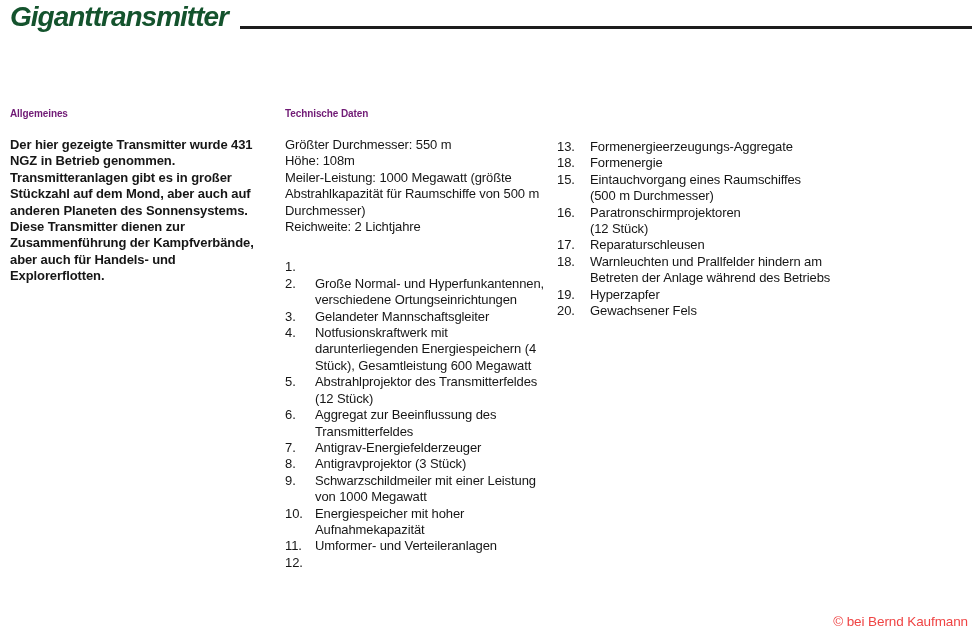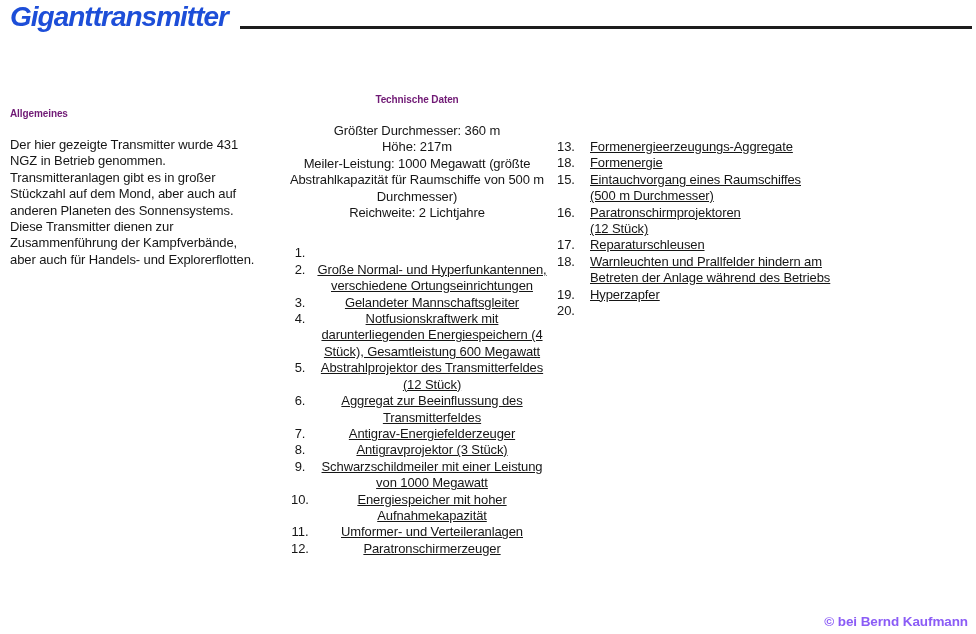--- a/index.html
+++ b/index.html
@@ -21,68 +21,68 @@
     left: 10px; top: 2px; right: 4px;
     display: flex;
     align-items: flex-end;
   }
   .masthead h1 {
     font-size: 28px;
     line-height: 30px;
     font-weight: bold;
     font-style: italic;
     letter-spacing: -1px;
-    color: #1d4ed8;
+    color: #14532d;
     white-space: nowrap;
   }
   .rule {
     flex: 1 1 auto;
     height: 3px;
     background: #1c1c1c;
     margin-left: 12px;
     margin-bottom: 3px;
   }
 
   
   .col { position: absolute; font-size: 13px; line-height: 16.4px; letter-spacing: -0.1px; }
   .col h2 {
     font-size: 10px;
     line-height: 16px;
     font-weight: bold;
     margin-bottom: 15px;
     color: #701a75;
   }
   .col-left  { left: 10px;  top: 106px; width: 252px; }
-  .col-mid   { left: 285px; top: 92px; width: 264px; text-align: center; }
+  .col-mid   { left: 285px; top: 106px; width: 264px; }
   .col-right { left: 557px; top: 139px; width: 306px; }
 
-  .col-left p { white-space: normal; }
+  .col-left p { white-space: normal; font-weight: bold; }
 
   .specs .spec-line { white-space: pre-line; }
 
   
   .legend { list-style: none; }
   .col-mid .legend { margin-top: 24px; }
   .legend-item { display: flex; align-items: flex-start; }
   .legend-item .num {
     flex: 0 0 30px;
     width: 30px;
   }
   .col-right .legend-item .num { flex-basis: 33px; width: 33px; }
-  .legend-item .txt { flex: 1 1 auto; white-space: pre-line; text-decoration: underline; }
+  .legend-item .txt { flex: 1 1 auto; white-space: pre-line; }
 
   
   .copyright {
     position: absolute;
     right: 8px;
     bottom: 5px;
     font-size: 13.5px;
-    font-weight: bold;
+    font-weight: normal;
     letter-spacing: -0.1px;
-    color: #8b5cf6;
+    color: #ef4444;
   }
 </style>
 </head>
 <body>
 
 <div class="page">
 
   <header class="masthead">
     <h1>Giganttransmitter</h1>
     <div class="rule"></div>
@@ -91,23 +91,23 @@
   <section class="col col-left">
     <h2>Allgemeines</h2>
     <p>Der hier gezeigte Transmitter wurde 431 NGZ in Betrieb genommen. Transmitteranlagen gibt es in großer Stückzahl auf dem Mond, aber auch auf anderen Planeten des Sonnensystems. Diese Transmitter dienen zur Zusammenführung der Kampfverbände, aber auch für Handels- und Explorerflotten.</p>
   </section>
 
   <section class="col col-mid">
     <h2>Technische Daten</h2>
 
     <div class="specs">
 
-        <p class="spec-line">Größter Durchmesser: 360 m</p>
-
-        <p class="spec-line">Höhe: 217m</p>
+        <p class="spec-line">Größter Durchmesser: 550 m</p>
+
+        <p class="spec-line">Höhe: 108m</p>
 
         <p class="spec-line">Meiler-Leistung: 1000 Megawatt (größte Abstrahlkapazität für Raumschiffe von 500 m Durchmesser)</p>
 
         <p class="spec-line">Reichweite: 2 Lichtjahre</p>
       </div>
 
     <ol class="legend">
 
         <li class="legend-item">
           <span class="num">1.</span>
@@ -158,21 +158,20 @@
           <span class="txt">Energiespeicher mit hoher Aufnahmekapazität</span>
         </li>
 
         <li class="legend-item">
           <span class="num">11.</span>
           <span class="txt">Umformer- und Verteileranlagen</span>
         </li>
 
         <li class="legend-item">
           <span class="num">12.</span>
-          <span class="txt">Paratronschirmerzeuger</span>
         </li>
       </ol>
   </section>
 
   <section class="col col-right">
     <ol class="legend">
 
         <li class="legend-item">
           <span class="num">13.</span>
           <span class="txt">Formenergieerzeugungs-Aggregate</span>
@@ -205,20 +204,21 @@
           <span class="txt">Warnleuchten und Prallfelder hindern am Betreten der Anlage während des Betriebs</span>
         </li>
 
         <li class="legend-item">
           <span class="num">19.</span>
           <span class="txt">Hyperzapfer</span>
         </li>
 
         <li class="legend-item">
           <span class="num">20.</span>
+          <span class="txt">Gewachsener Fels</span>
         </li>
       </ol>
   </section>
 
   <footer>
     <div class="copyright">© bei Bernd Kaufmann</div>
   </footer>
 
 </div>
 

